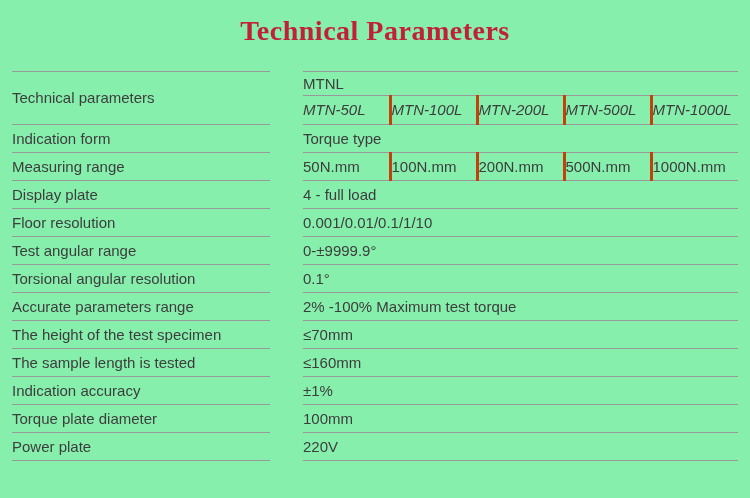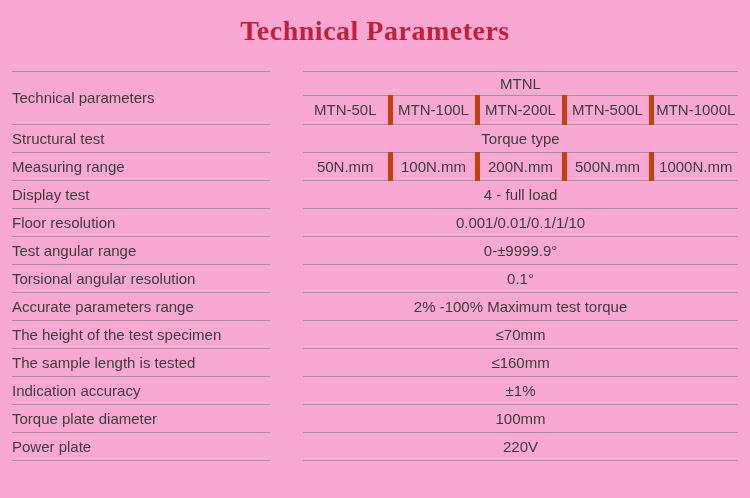--- a/index.html
+++ b/index.html
@@ -4,21 +4,21 @@
 <style>
   html, body {
     margin: 0;
     padding: 0;
     background: #ffffff;
   }
   .page {
     position: relative;
     width: 750px;
     height: 498px;
-    background: #f9a8d4;
+    background: #86efac;
     overflow: hidden;
     font-family: "Liberation Sans", "DejaVu Sans", sans-serif;
   }
   .page-title {
     margin: 14px 0 0 0;
     height: 34px;
     line-height: 34px;
     text-align: center;
     font-family: "Liberation Serif", "DejaVu Serif", serif;
     font-weight: bold;
@@ -34,38 +34,37 @@
     font-size: 15px;
     color: #3d3d3d;
   }
   table.spec td {
     padding: 0;
     line-height: 1.15;
     white-space: nowrap;
     overflow: hidden;
   }
   tr.r-mtnl   { height: 24px; }
-  tr.r-models { height: 29px; }
+  tr.r-models { height: 29px; font-style: italic; }
   tr.r-std    { height: 28px; }
   td.lbl {
     text-align: left;
     padding-left: 3px;
     border-top: 1px solid #999999;
     border-bottom: 1px solid #999999;
   }
   td.val {
-    text-align: center;
     border-top: 1px solid #999999;
     border-bottom: 1px solid #999999;
   }
   td.gap {
     border: none;
   }
   td.vdiv {
-    border-left: 5px solid #c2410c;
+    border-left: 3px solid #c2410c;
   }
 </style>
 </head>
 <body>
 
 <div class="page">
 
   <h1 class="page-title">Technical Parameters</h1>
 
   <table class="spec">
@@ -88,35 +87,35 @@
 
     <tr class="r-models">
       <td class="val">MTN-50L</td>
       <td class="val vdiv">MTN-100L</td>
       <td class="val vdiv">MTN-200L</td>
       <td class="val vdiv">MTN-500L</td>
       <td class="val vdiv">MTN-1000L</td>
     </tr>
 
     <tr class="r-std">
-      <td class="lbl">Structural test</td>
+      <td class="lbl">Indication form</td>
       <td class="val" colspan="5">Torque type</td>
     </tr>
 
     <tr class="r-std">
       <td class="lbl">Measuring range</td>
       <td class="val">50N.mm</td>
       <td class="val vdiv">100N.mm</td>
       <td class="val vdiv">200N.mm</td>
       <td class="val vdiv">500N.mm</td>
       <td class="val vdiv">1000N.mm</td>
     </tr>
 
     <tr class="r-std">
-      <td class="lbl">Display test</td>
+      <td class="lbl">Display plate</td>
       <td class="val" colspan="5">4 - full load</td>
     </tr>
 
     <tr class="r-std">
       <td class="lbl">Floor resolution</td>
       <td class="val" colspan="5">0.001/0.01/0.1/1/10</td>
     </tr>
 
     <tr class="r-std">
       <td class="lbl">Test angular range</td>

